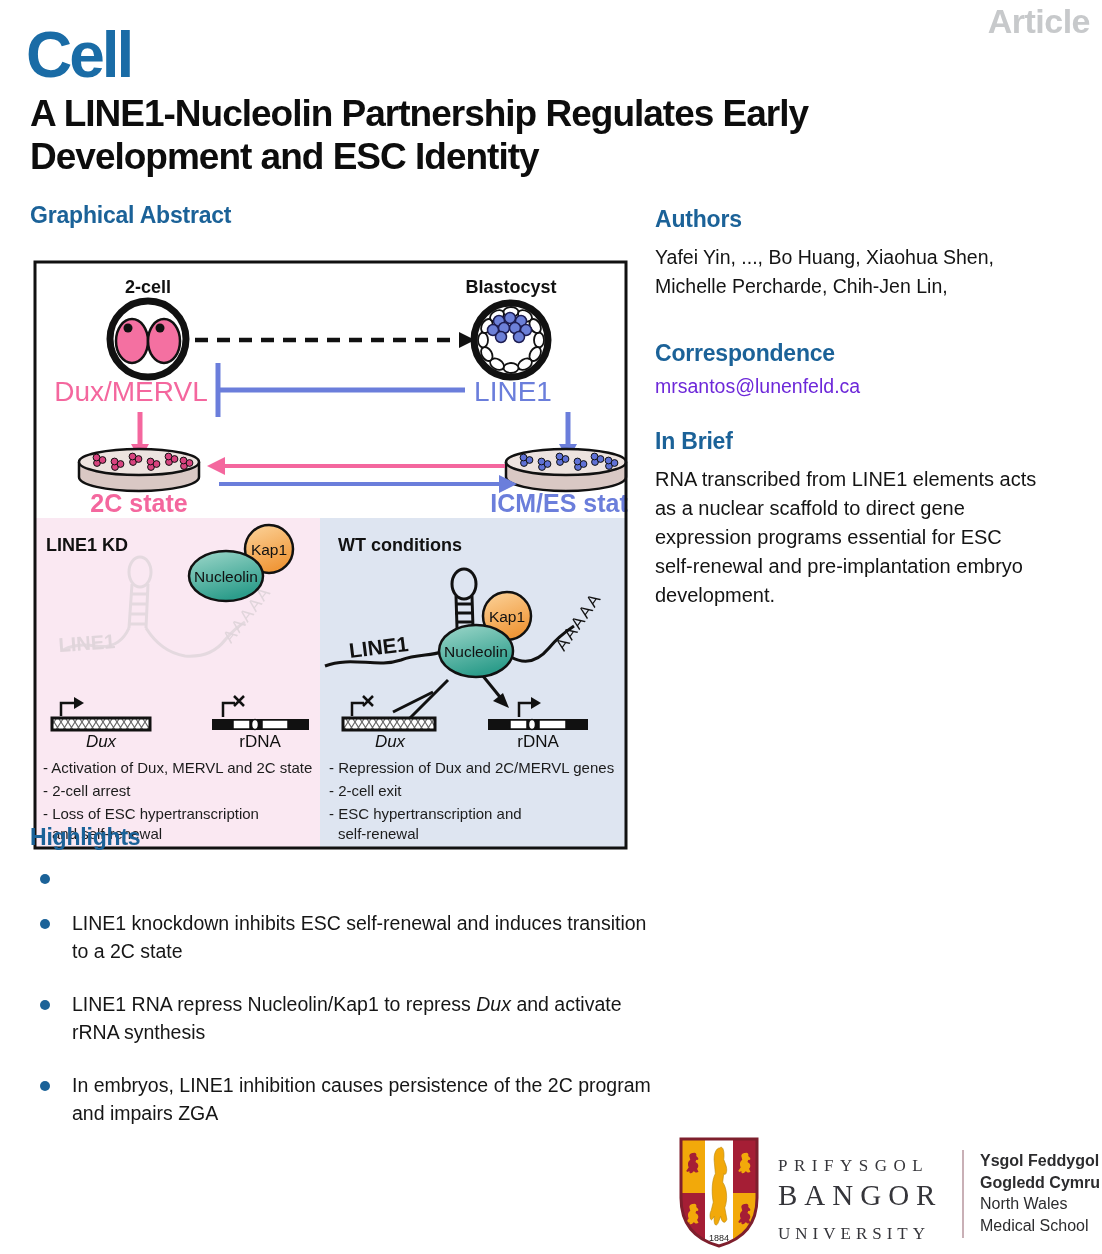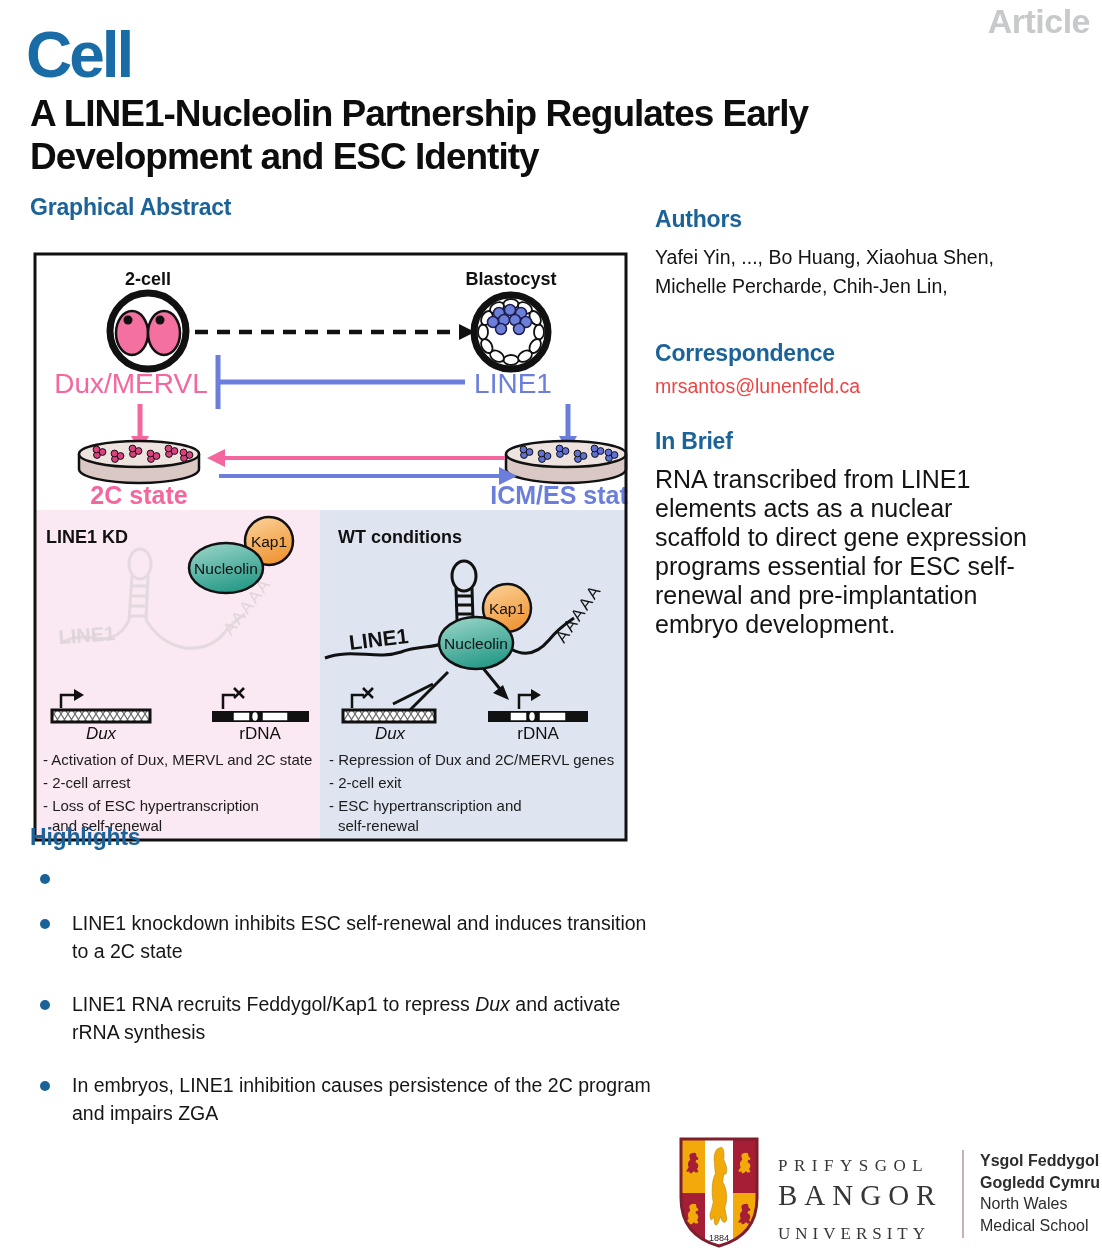--- a/index.html
+++ b/index.html
@@ -16,29 +16,29 @@
     font-size:64px;font-weight:700;color:var(--logo_blue,#1a6ca6);letter-spacing:-3px;text-align:center;
   }
   .paper-title{
     position:absolute;top:92px;left:30px;width:960px;
     font-size:37px;line-height:43px;font-weight:700;color:#0d0d0d;letter-spacing:-1px;
   }
   .blue-heading{
     font-size:23px;font-weight:700;color:var(--heading_blue,#1b6298);
     letter-spacing:-0.2px;margin:0;
   }
-  .ga-heading{position:absolute;top:194px;left:30px;}
-  .figure-wrap{position:absolute;top:252px;left:33px;width:595px;height:590px;}
+  .ga-heading{position:absolute;top:202px;left:30px;}
+  .figure-wrap{position:absolute;top:260px;left:33px;width:595px;height:590px;}
   .right-col{position:absolute;top:206px;left:655px;width:440px;}
   .right-col .body-line{font-size:19.5px;line-height:28.5px;color:#141414;}
   .authors-block{margin-top:10px;}
   .corr-heading{margin-top:40px;}
-  .email-line{margin-top:8px;font-size:19.5px;color:#ef4444;}
+  .email-line{margin-top:8px;font-size:19.5px;color:#6d28d9;}
   .inbrief-heading{margin-top:30px;}
-  .inbrief-text{margin-top:10px;width:382px;font-size:25px;line-height:29px;color:#141414;}
+  .inbrief-text{margin-top:10px;width:382px;font-size:20px;line-height:29px;color:#141414;}
   .highlights{position:absolute;top:824px;left:30px;width:650px;}
   .hl-list{margin-top:14px;}
   .hl-item{display:flex;margin-bottom:26px;}
   .hl-dot{
     flex:0 0 auto;width:10px;height:10px;border-radius:50%;
     background:var(--heading_blue,#1b6298);margin:9px 22px 0 10px;
   }
   .hl-text{width:585px;font-size:19.5px;line-height:27.5px;color:#161616;}
   .hl-text i{font-style:italic;}
   
@@ -322,21 +322,21 @@
   <div class="hl-list">
     <div class="hl-item">
       <span class="hl-dot"></span>
     </div>
     <div class="hl-item">
       <span class="hl-dot"></span>
       <div class="hl-text"><span>LINE1 knockdown inhibits ESC self-renewal and induces transition to a 2C state</span><i></i><span></span></div>
     </div>
     <div class="hl-item">
       <span class="hl-dot"></span>
-      <div class="hl-text"><span>LINE1 RNA recruits Feddygol/Kap1 to repress </span><i>Dux</i><span> and activate rRNA synthesis</span></div>
+      <div class="hl-text"><span>LINE1 RNA repress Nucleolin/Kap1 to repress </span><i>Dux</i><span> and activate rRNA synthesis</span></div>
     </div>
     <div class="hl-item">
       <span class="hl-dot"></span>
       <div class="hl-text"><span>In embryos, LINE1 inhibition causes persistence of the 2C program and impairs ZGA</span><i></i><span></span></div>
     </div>
   </div>
 </div>
 
 <div class="bangor-shield">
 <svg width="82" height="114" viewBox="0 0 82 114">

